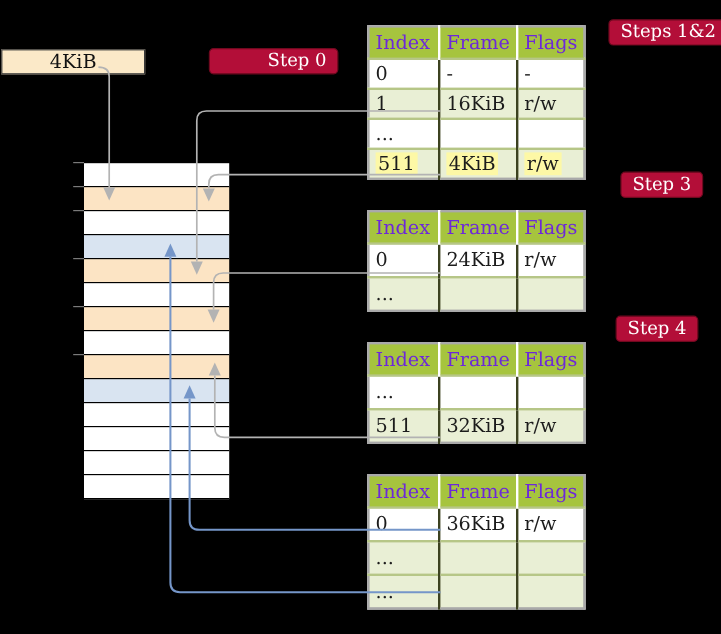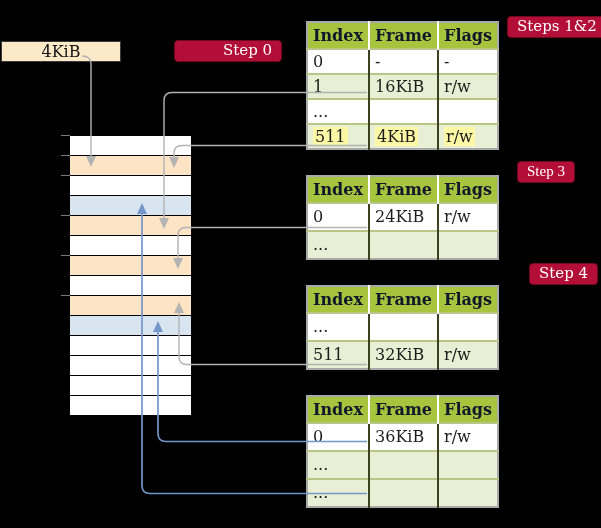--- a/index.html
+++ b/index.html
@@ -14,38 +14,38 @@
     color:#111;font-size:16px;line-height:19px;text-align:center;
   }
   
   .badge{
     position:absolute;background:#b30e38;color:#fff;
     font-size:15px;line-height:17px;padding:1px 9px 2px;
     border-radius:4px;border:1px solid #70091f;white-space:nowrap;z-index:3;
   }
   .badge-0{left:174px;top:40px;padding-left:48px;}
   .badge-1{left:507px;top:16px;}
-  .badge-2{left:517px;top:161px;font-family:Liberation Serif, serif;}
-  .badge-3{left:513px;top:263px;margin-left:16px;}
+  .badge-2{left:517px;top:143px;}
+  .badge-3{left:513px;top:263px;}
   
   .stack{position:absolute;left:70px;top:135px;width:121px;z-index:2;border-top:1px solid #000;}
   .srow{height:19px;border-bottom:1px solid #000;background:#fff;}
   .srow[data-color="orange"]{background:#fce4c4;}
   .srow[data-color="blue"]{background:#d9e4f1;}
   .tick{position:absolute;width:9px;height:1px;background:#7a7a7a;left:61px;z-index:2;}
   
   #wires{position:absolute;left:0;top:0;z-index:10;pointer-events:none;}
   
   .ptable{
     position:absolute;left:306px;border-collapse:collapse;z-index:5;
     border:2px solid #a9a9a9;table-layout:fixed;background:#fff;
     font-size:16px;color:#1c1c1c;
   }
   .ptable th{
-    background:#a6c43e;color:#0f172a;font-weight:bold;text-align:left;
+    background:#a6c43e;color:#6d28d9;font-weight:normal;text-align:left;
     padding:2px 5px 3px;height:20px;border-right:2px solid #fff;font-size:16px;
   }
   .ptable th:last-child{border-right:none;text-align:right;}
   .ptable td{
     height:20px;padding:1px 5px 2px;border-top:2px solid #b6c687;
     border-right:2px solid #3c4220;background:#fff;vertical-align:middle;
   }
   .ptable td:last-child{border-right:none;}
   .ptable tr[data-tint="true"] td{background:#e9efd5;}
   .ptable col.c-index{width:59px;}

